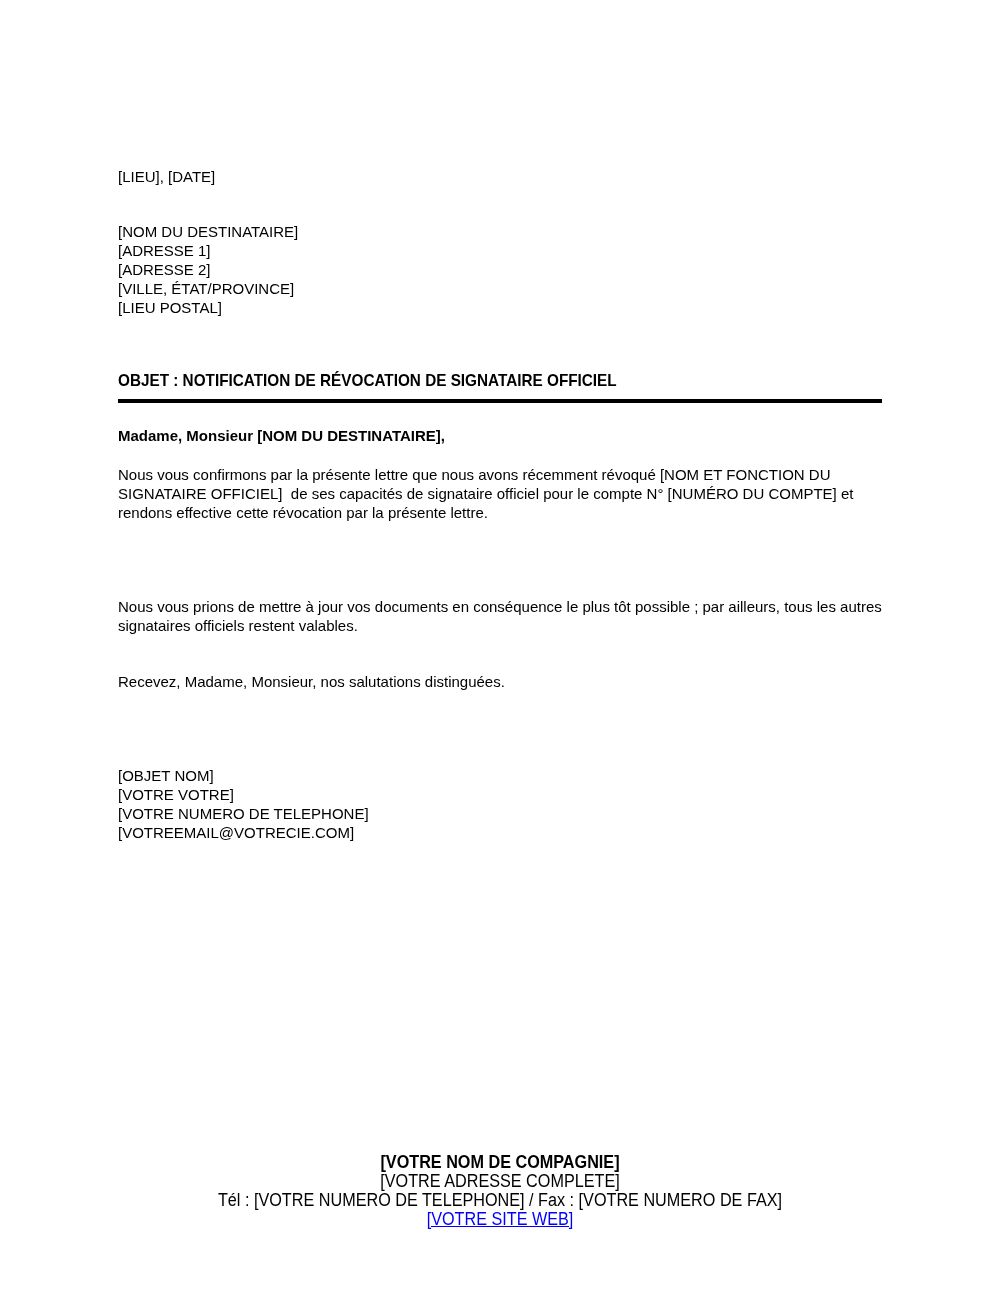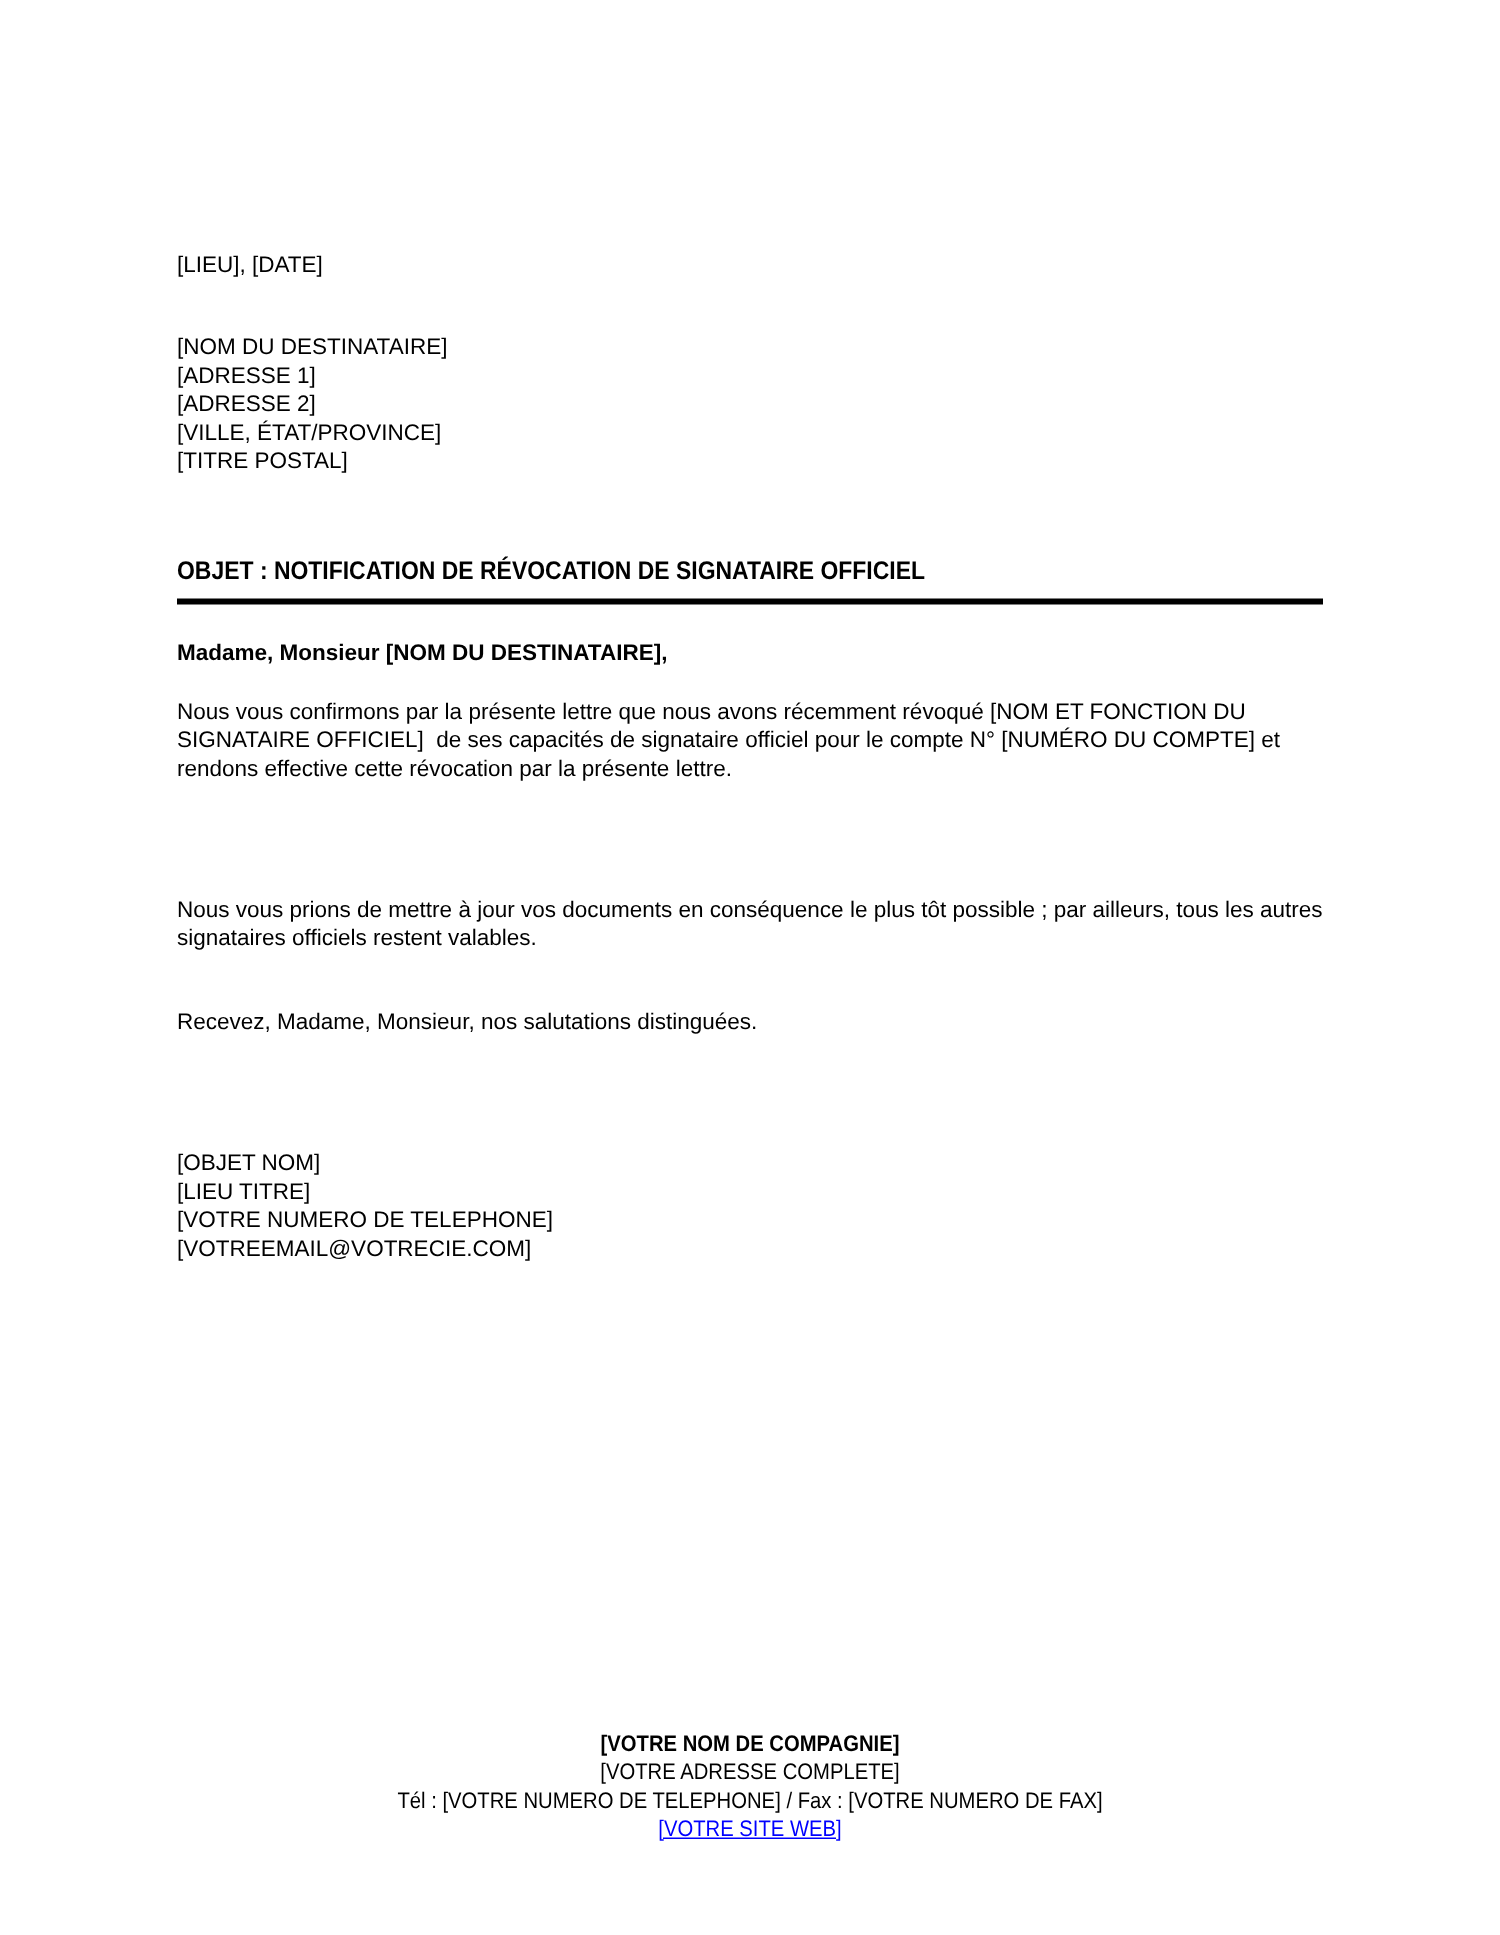--- a/index.html
+++ b/index.html
@@ -40,21 +40,21 @@
   .p1            { top: 465px; }
   .p2            { top: 541px; }
   .p3            { top: 597px; }
   .closing       { left: 118px; top: 672px; }
   .signature     { left: 118px; top: 766px; }
 
   .footer {
     left: 0; top: 1153px;
     width: 1000px;
     text-align: center;
-    font-size: 15px;
+    font-size: 18px;
     line-height: 19px;
   }
   .narrow-line {
     display: block;
     transform: scaleX(0.9);
     transform-origin: 50% 50%;
     white-space: nowrap;
   }
   .footer-company { font-weight: bold; }
   .website-link {
@@ -68,39 +68,39 @@
 
 <div class="page">
 
   <div class="abs dateline">[LIEU], [DATE]</div>
 
   <div class="abs recipient">
     <div>[NOM DU DESTINATAIRE]</div>
     <div>[ADRESSE 1]</div>
     <div>[ADRESSE 2]</div>
     <div>[VILLE, ÉTAT/PROVINCE]</div>
-    <div>[TITRE POSTAL]</div>
+    <div>[LIEU POSTAL]</div>
   </div>
 
   <div class="abs subject">OBJET : NOTIFICATION DE RÉVOCATION DE SIGNATAIRE OFFICIEL</div>
 
   <div class="abs subject-rule"></div>
 
   <div class="abs salutation">Madame, Monsieur [NOM DU DESTINATAIRE],</div>
 
   <div class="abs paragraph p1">Nous vous confirmons par la présente lettre que nous avons récemment révoqué [NOM ET FONCTION DU SIGNATAIRE OFFICIEL]  de ses capacités de signataire officiel pour le compte N° [NUMÉRO DU COMPTE] et rendons effective cette révocation par la présente lettre.</div>
 
 
   <div class="abs paragraph p3">Nous vous prions de mettre à jour vos documents en conséquence le plus tôt possible ; par ailleurs, tous les autres signataires officiels restent valables.</div>
 
   <div class="abs closing">Recevez, Madame, Monsieur, nos salutations distinguées.</div>
 
   <div class="abs signature">
     <div>[OBJET NOM]</div>
-    <div>[LIEU TITRE]</div>
+    <div>[VOTRE VOTRE]</div>
     <div>[VOTRE NUMERO DE TELEPHONE]</div>
     <div>[VOTREEMAIL@VOTRECIE.COM]</div>
   </div>
 
   <div class="abs footer">
     <span class="narrow-line footer-company">[VOTRE NOM DE COMPAGNIE]</span>
     <span class="narrow-line">[VOTRE ADRESSE COMPLETE]</span>
     <span class="narrow-line">Tél : [VOTRE NUMERO DE TELEPHONE] / Fax : [VOTRE NUMERO DE FAX]</span>
     <span class="narrow-line">
       <a class="website-link">[VOTRE SITE WEB]</a>

